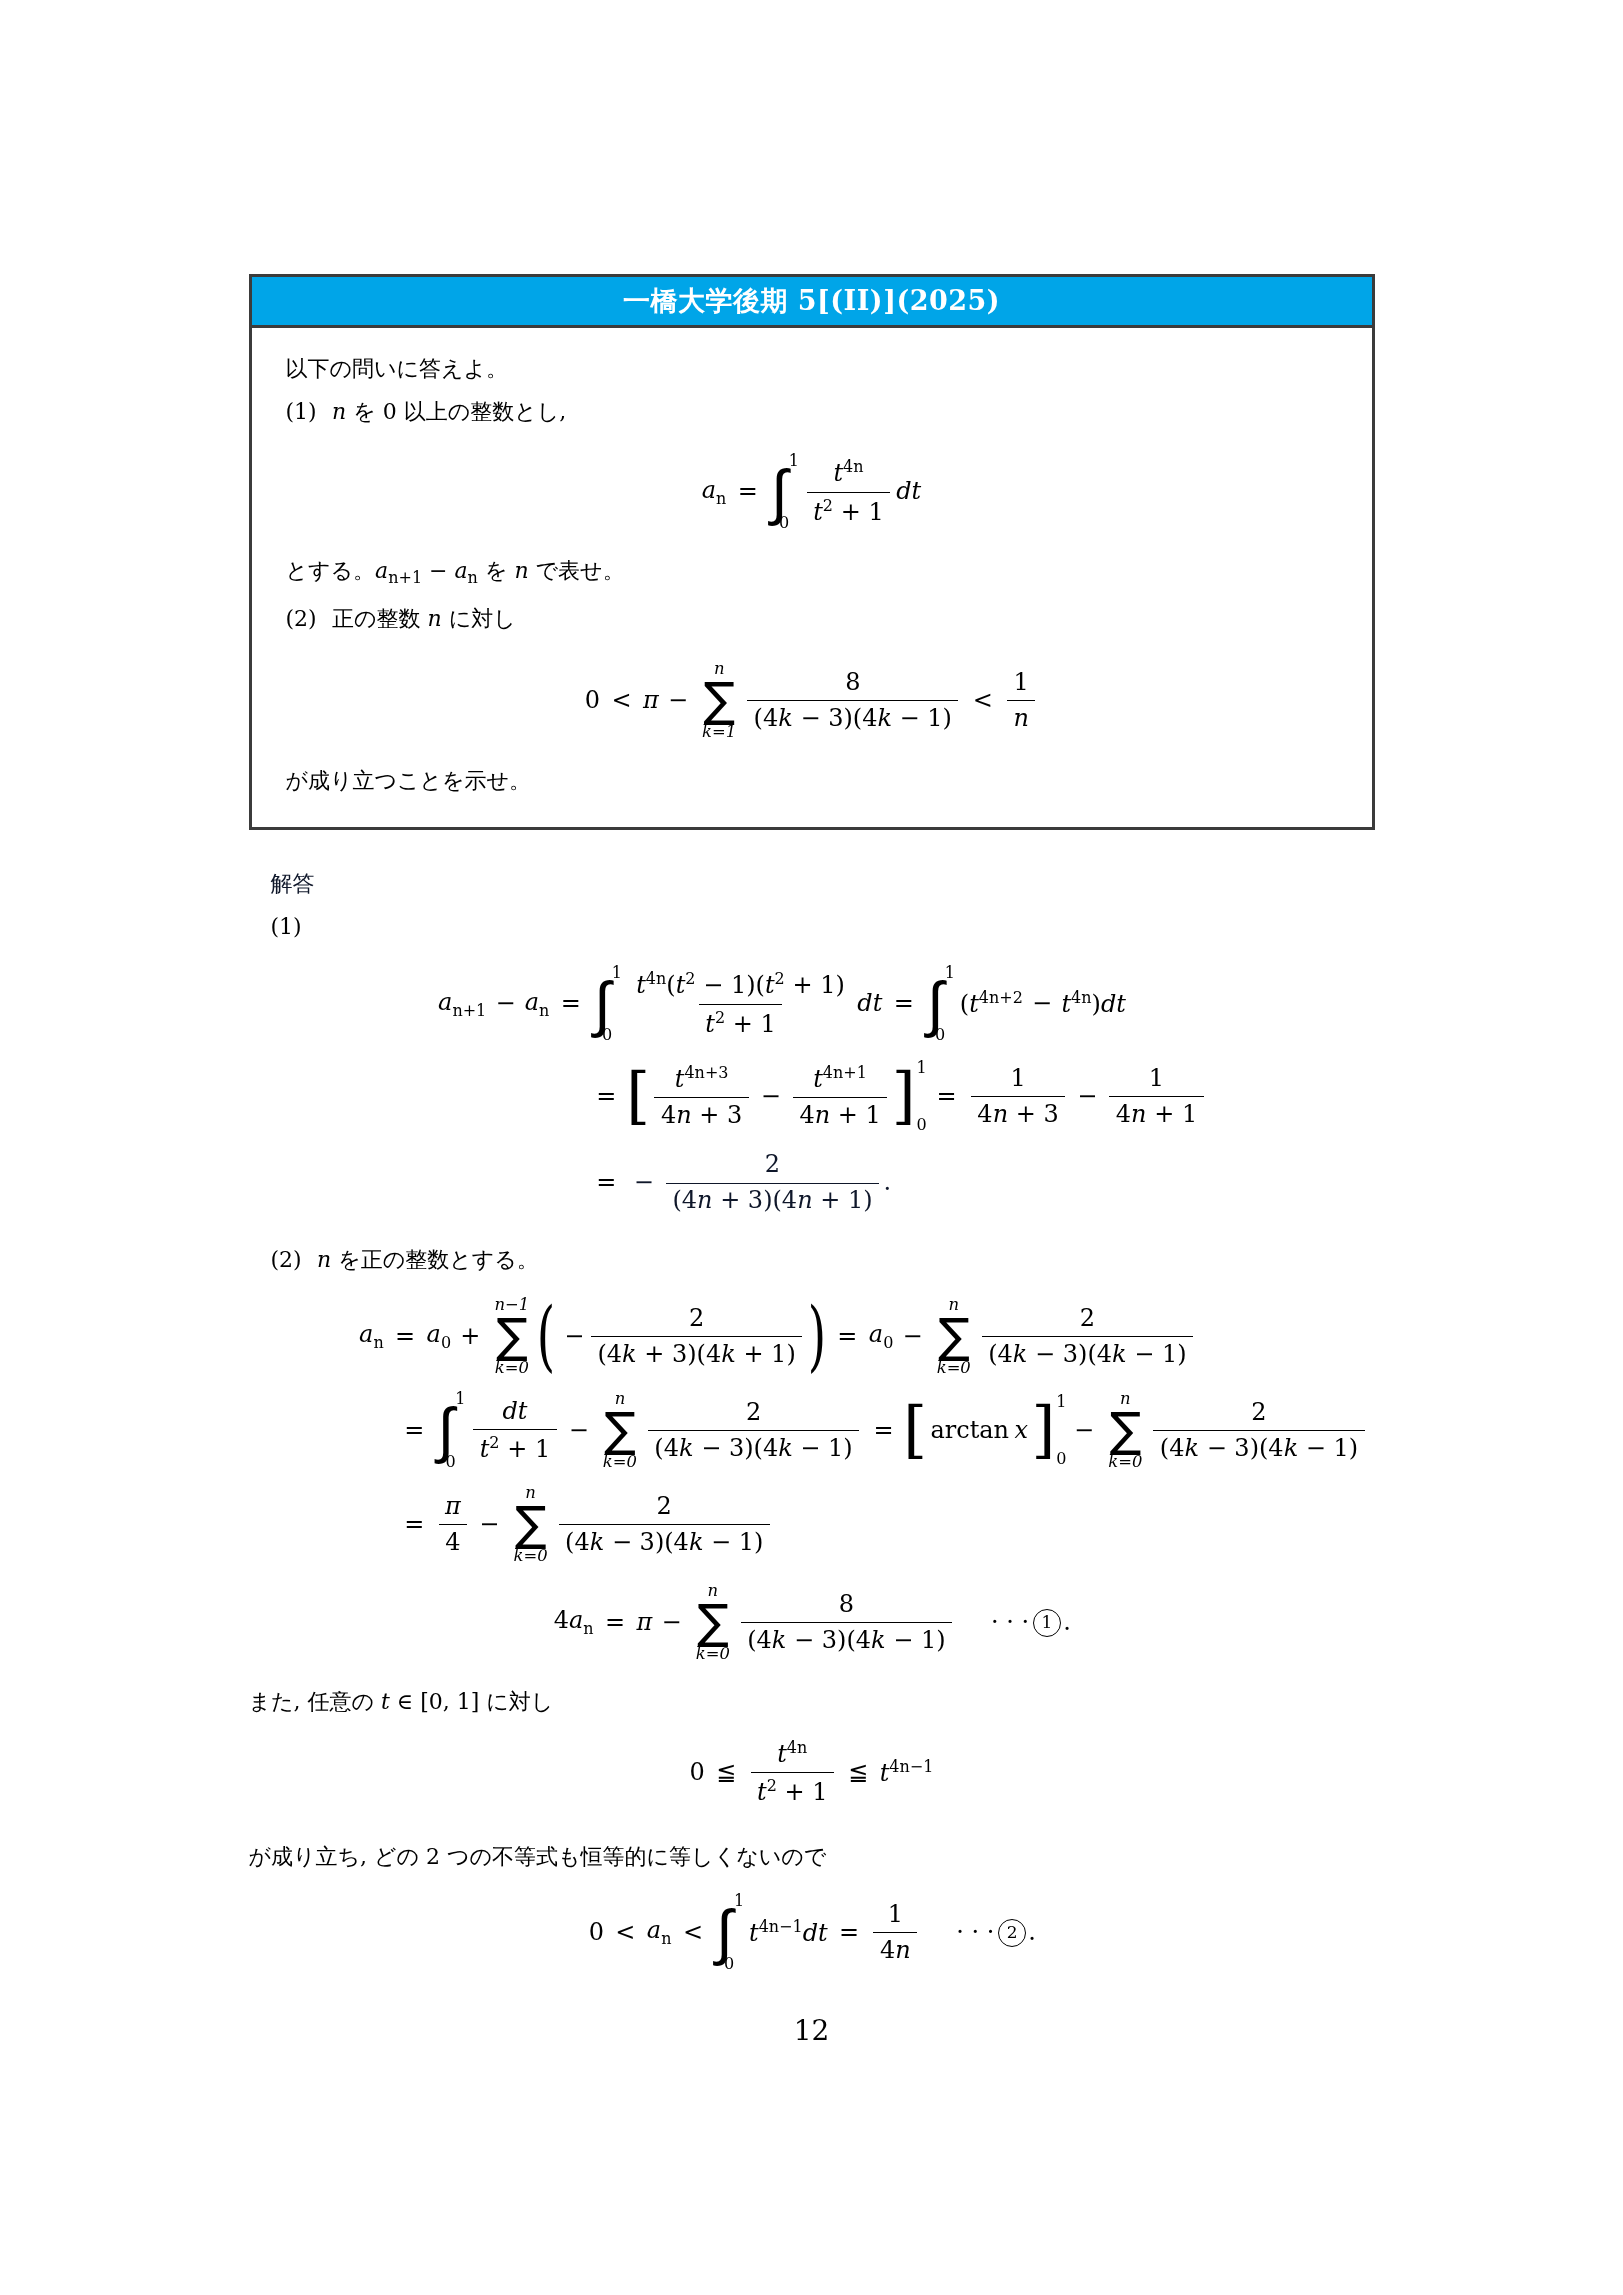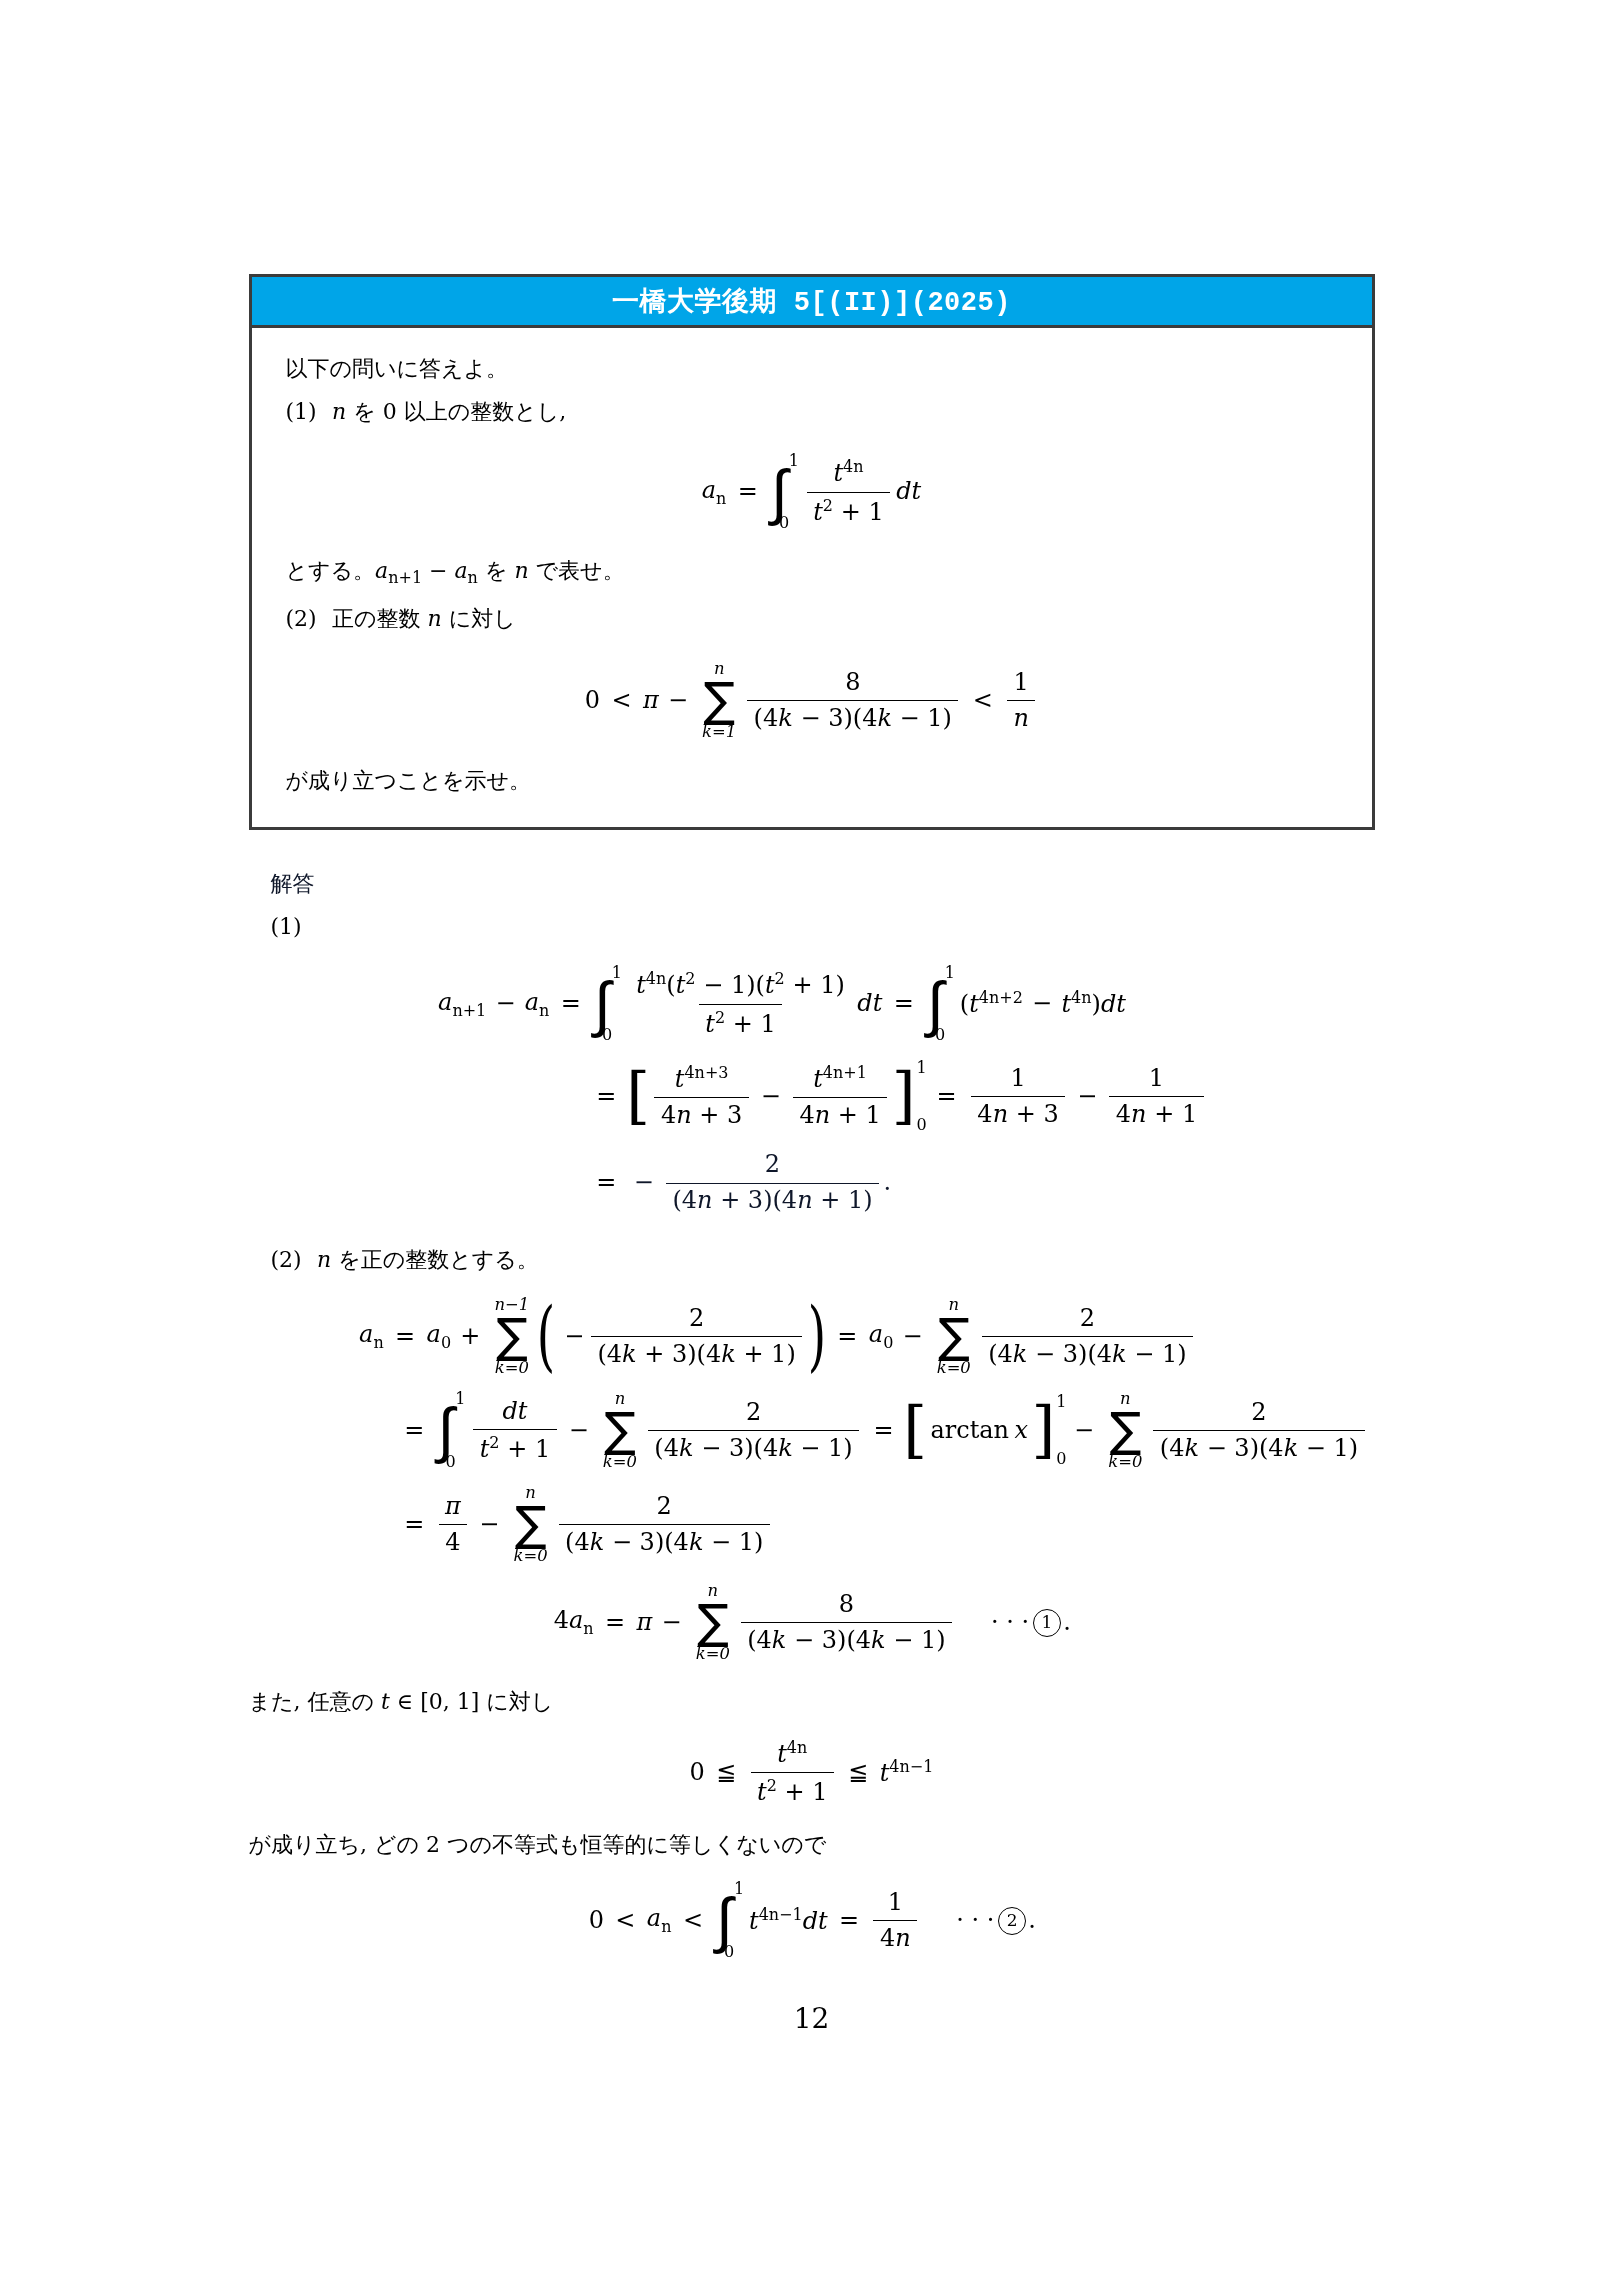--- a/index.html
+++ b/index.html
@@ -15,21 +15,21 @@
   .content { width: 1126px; margin: 0 auto; }
 
   
   .pbox { margin-top: 274px; border: 3.8px solid #3b3b3b; background: #ffffff; }
   .pbox-title {
     height: 48px;
     background: #00a5e8;
     border-bottom: 3.8px solid #3b3b3b;
     color: #ffffff;
     display: flex; align-items: center; justify-content: center;
-    font-size: 27px; font-weight: bold; letter-spacing: 0.5px; font-family: Liberation Mono, monospace;
+    font-size: 27px; font-weight: bold; letter-spacing: 0.5px;
   }
   .pbox-body { padding: 25px 34px 30.5px 34px; }
 
   
   .jp { font-size: 22px; line-height: 1.45; }
   .it { font-style: italic; }
   .red { color: #0f172a; }
   .lbl { margin-right: 15.3px; }
   .indent40 { padding-left: 22px; }
 
@@ -348,21 +348,21 @@
       <span class="tk">0</span>
       <span class="rel">≦</span>
       <span class="frac">
         <span class="num"><i>t</i><sup>4n</sup></span>
         <span class="den"><i>t</i><sup>2</sup><span> + 1</span></span>
       </span>
       <span class="rel">≦</span>
       <span class="tk"><i>t</i><sup>4n−1</sup></span>
     </div>
 
-    <div class="jp" style="margin-top:21px">
+    <div class="jp" style="margin-top:33px">
       <span>が成り立ち, どの 2 つの不等式も恒等的に等しくないので</span>
     </div>
 
     <div class="disp" style="margin-top:19.6px">
       <span class="tk">0</span>
       <span class="rel">&lt;</span>
       <span class="tk"><i>a</i><sub class="sb">n</sub></span>
       <span class="rel">&lt;</span>
       <span class="intg">
         <span class="i-sign">∫</span>

